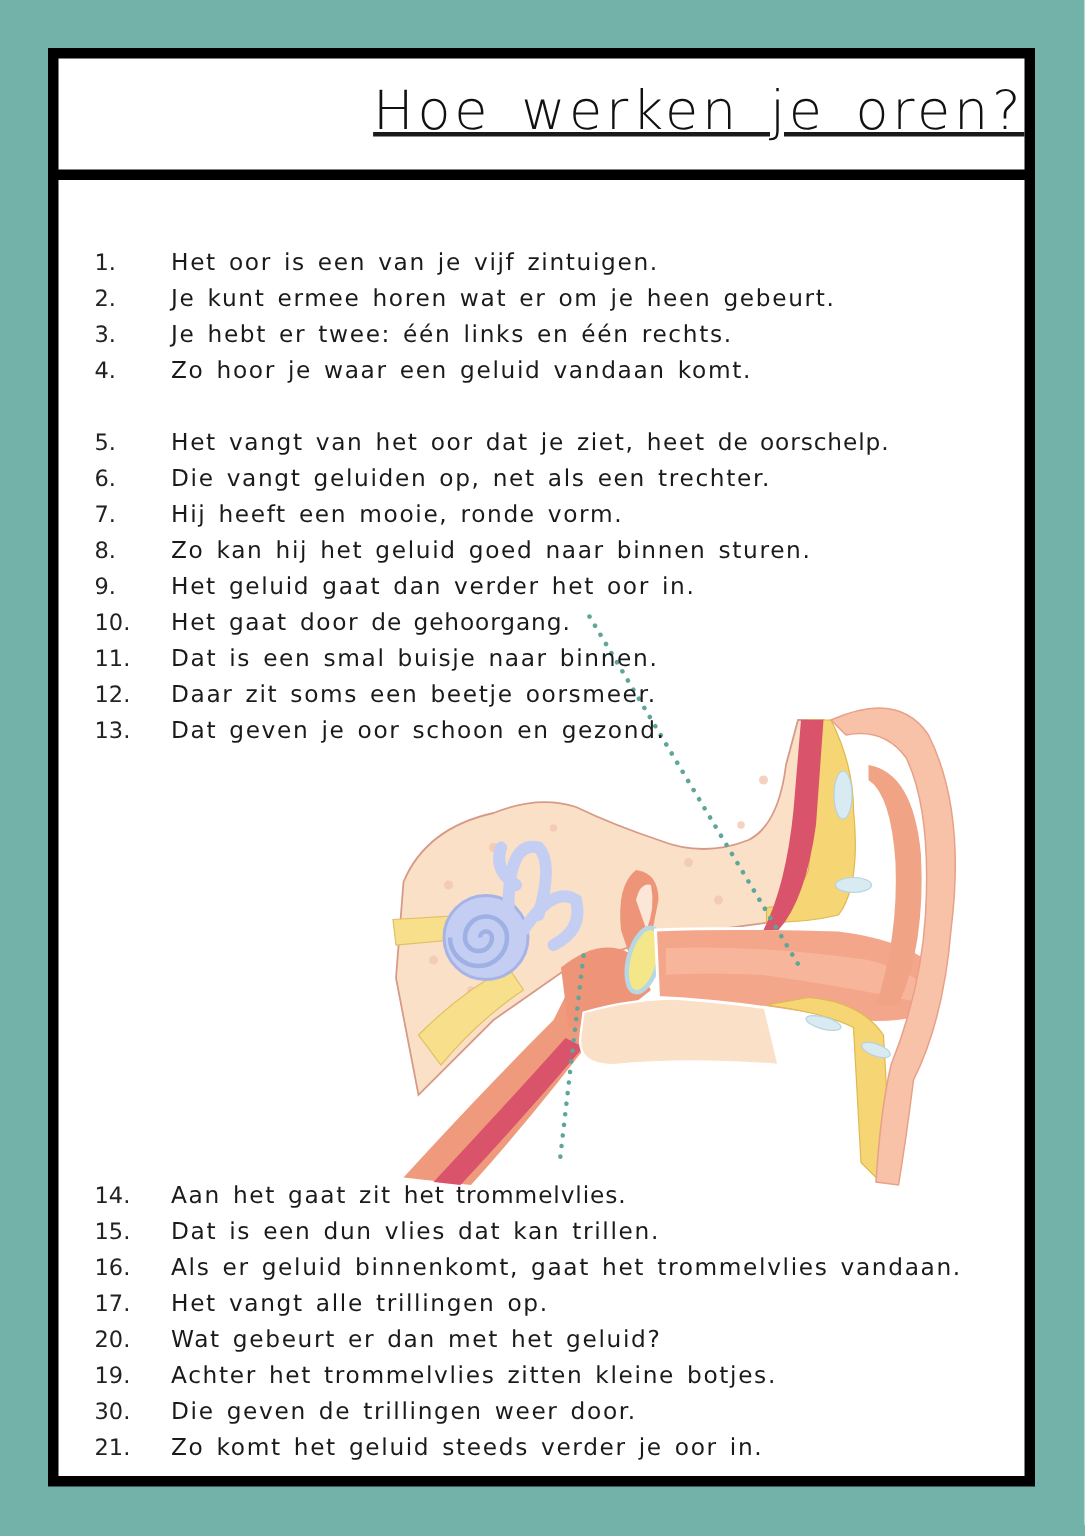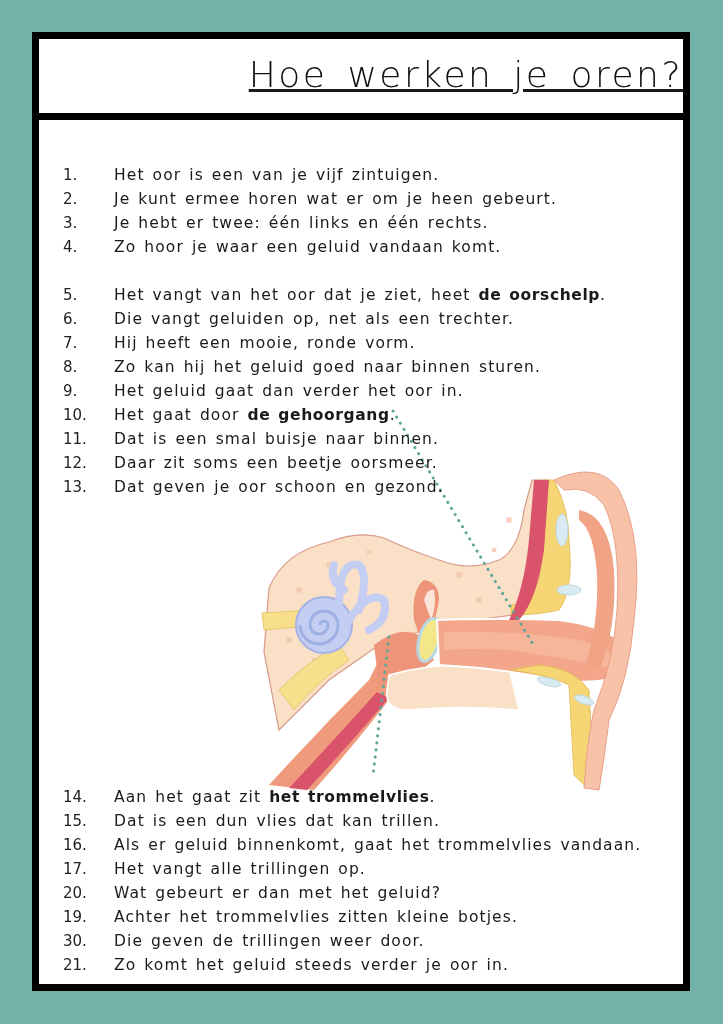--- a/index.html
+++ b/index.html
@@ -42,21 +42,21 @@
     word-spacing: 2px;
     white-space: nowrap;
     line-height: 24px;
   }
   .line .num {
     position: absolute; left: 24px; width: 34px;
     font-size: 15px; letter-spacing: 0;
     color: #222;
   }
   .line .txt { position: absolute; left: 61px; margin-left: 14px; }
-  .line b { font-weight: bold; letter-spacing: 0.6px; }
+  .line b { font-weight: normal; letter-spacing: 0.6px; }
   .ear {
     position: absolute; left: 0; top: 0; width: 651px; height: 952px;
     pointer-events: none;
   }
 </style>
 </head>
 <body>
 
 <div class="frame">
   <div class="title-box">

